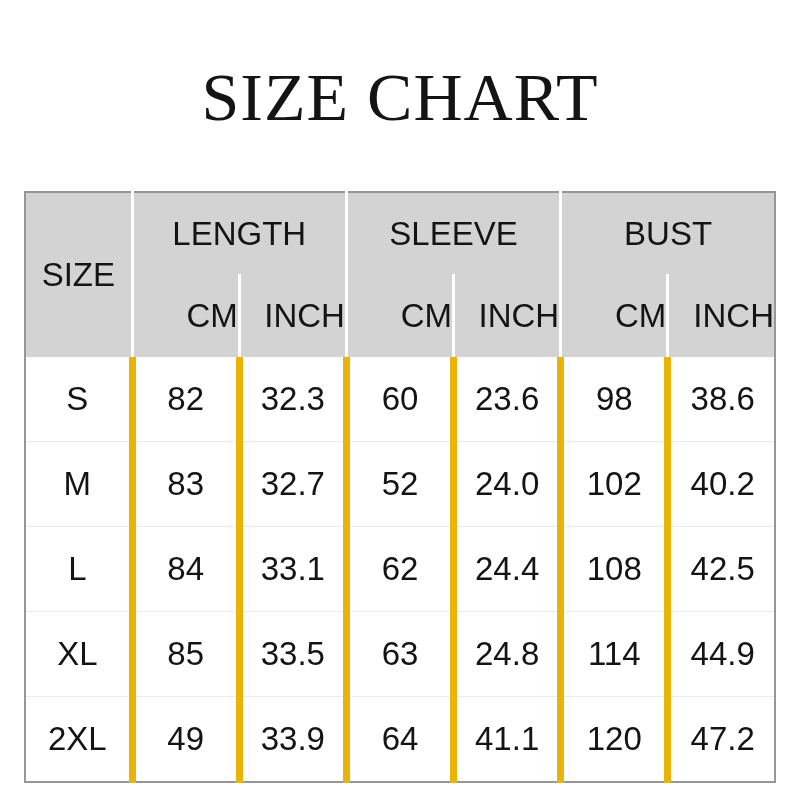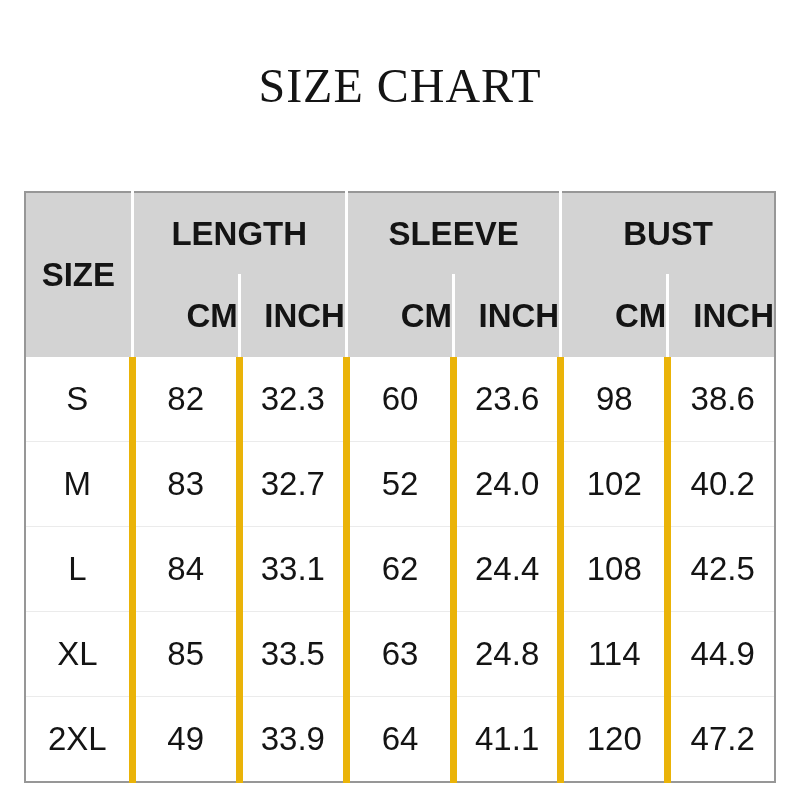--- a/index.html
+++ b/index.html
@@ -17,21 +17,21 @@
     height: 800px;
     background: #ffffff;
   }
   .title {
     position: absolute;
     top: 60px;
     left: 0;
     width: 800px;
     text-align: center;
     font-family: "Liberation Serif", serif;
-    font-size: 48px;
+    font-size: 68px;
     font-weight: 400;
     line-height: 1.1;
     letter-spacing: 1px;
     color: #141414;
   }
   table.size-chart {
     position: absolute;
     top: 191px;
     left: 24px;
     width: 752px;
@@ -42,21 +42,21 @@
   table.size-chart col { width: 14.2857%; }
   table.size-chart td {
     text-align: center;
     vertical-align: middle;
     padding: 0;
     color: #141414;
     font-size: 33px;
   }
   thead td {
     background: #d3d3d3;
-    font-weight: 700;
+    font-weight: 400;
   }
   tr.group-row td { height: 81px; }
   tr.unit-row td { height: 83px; text-align: right; }
   td.wl { border-left: 3px solid #ffffff; }
   tbody td {
     height: 84px;
     font-weight: 400;
     background: #ffffff;
   }
   tbody td + td { border-left: 7px solid #eab308; }

